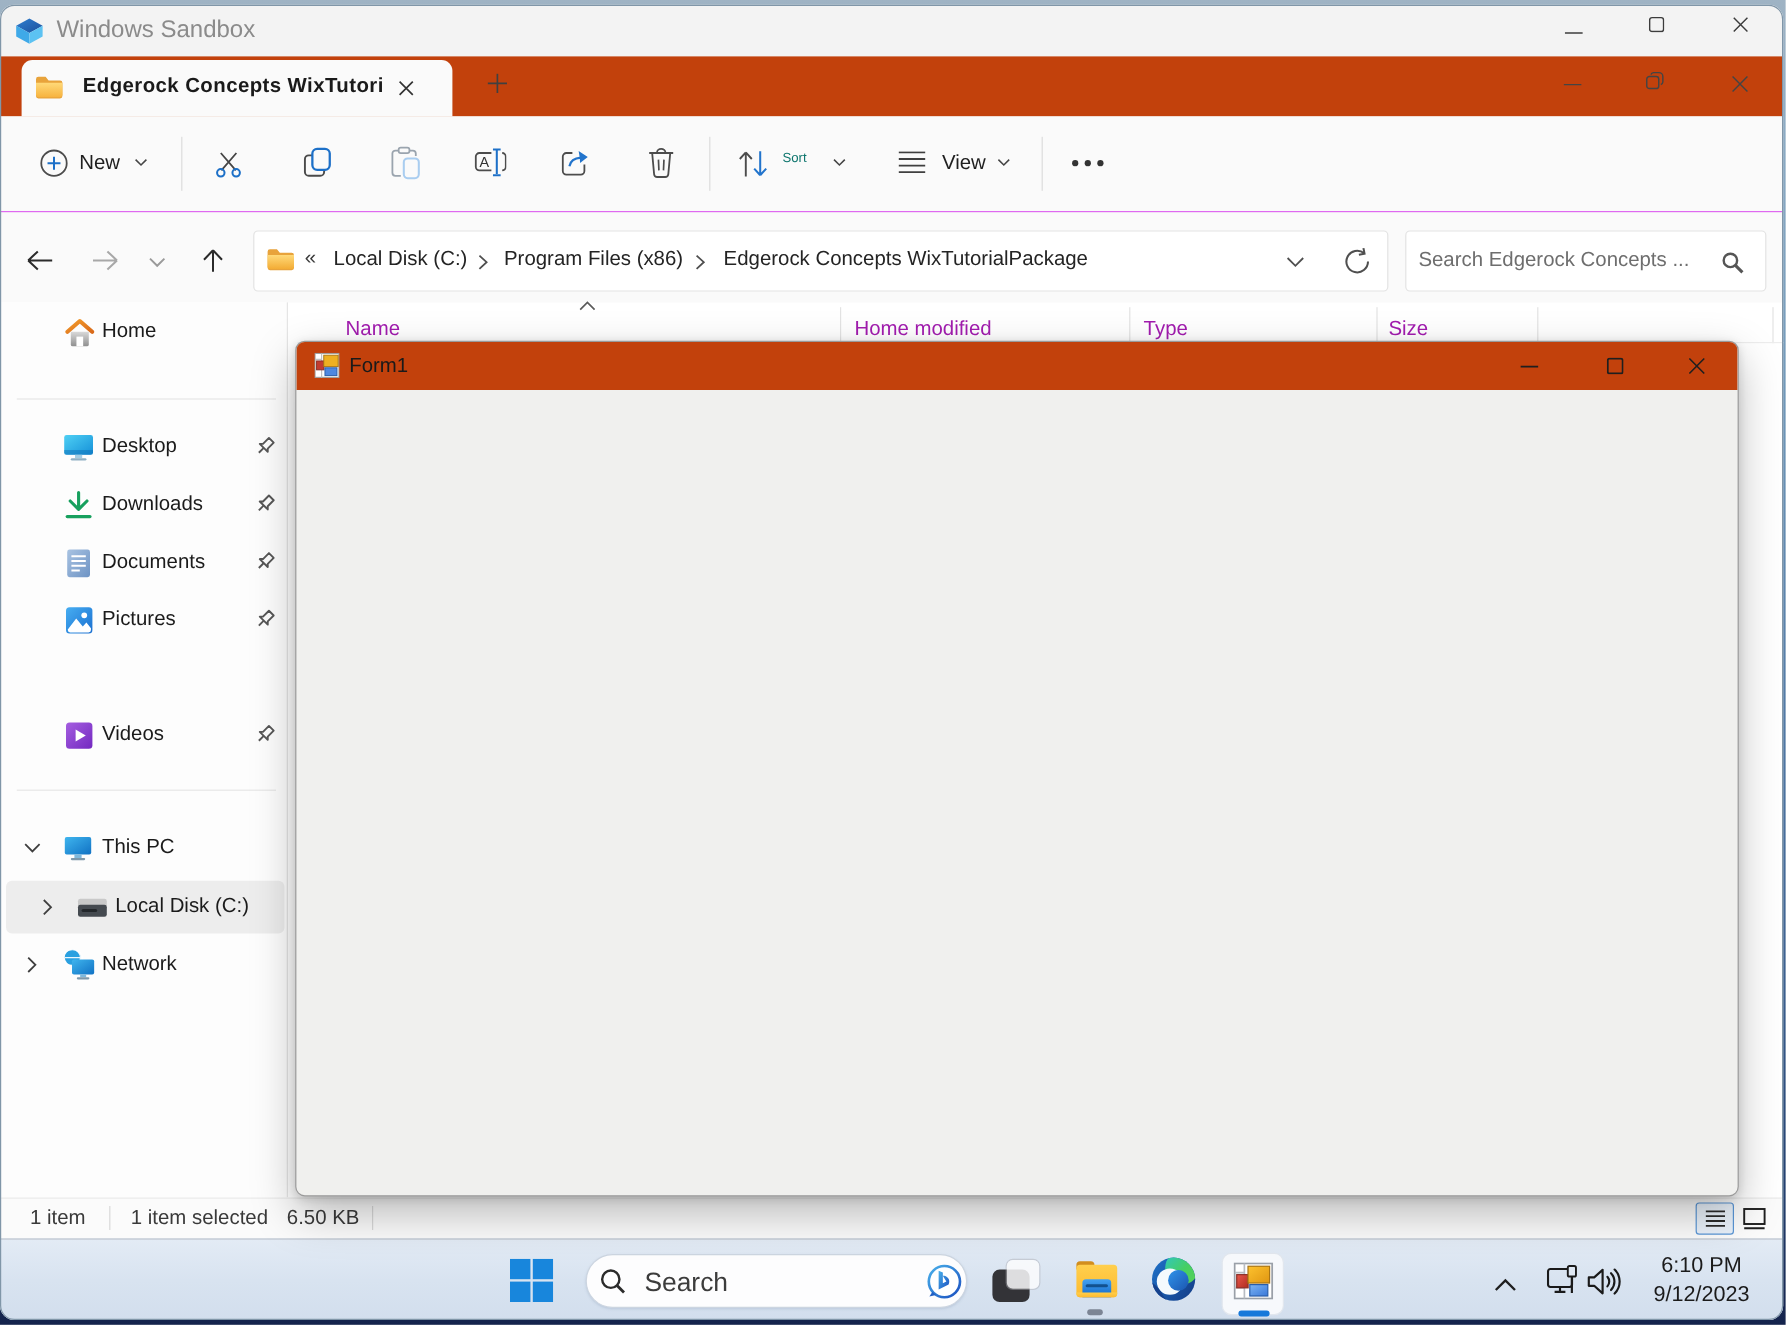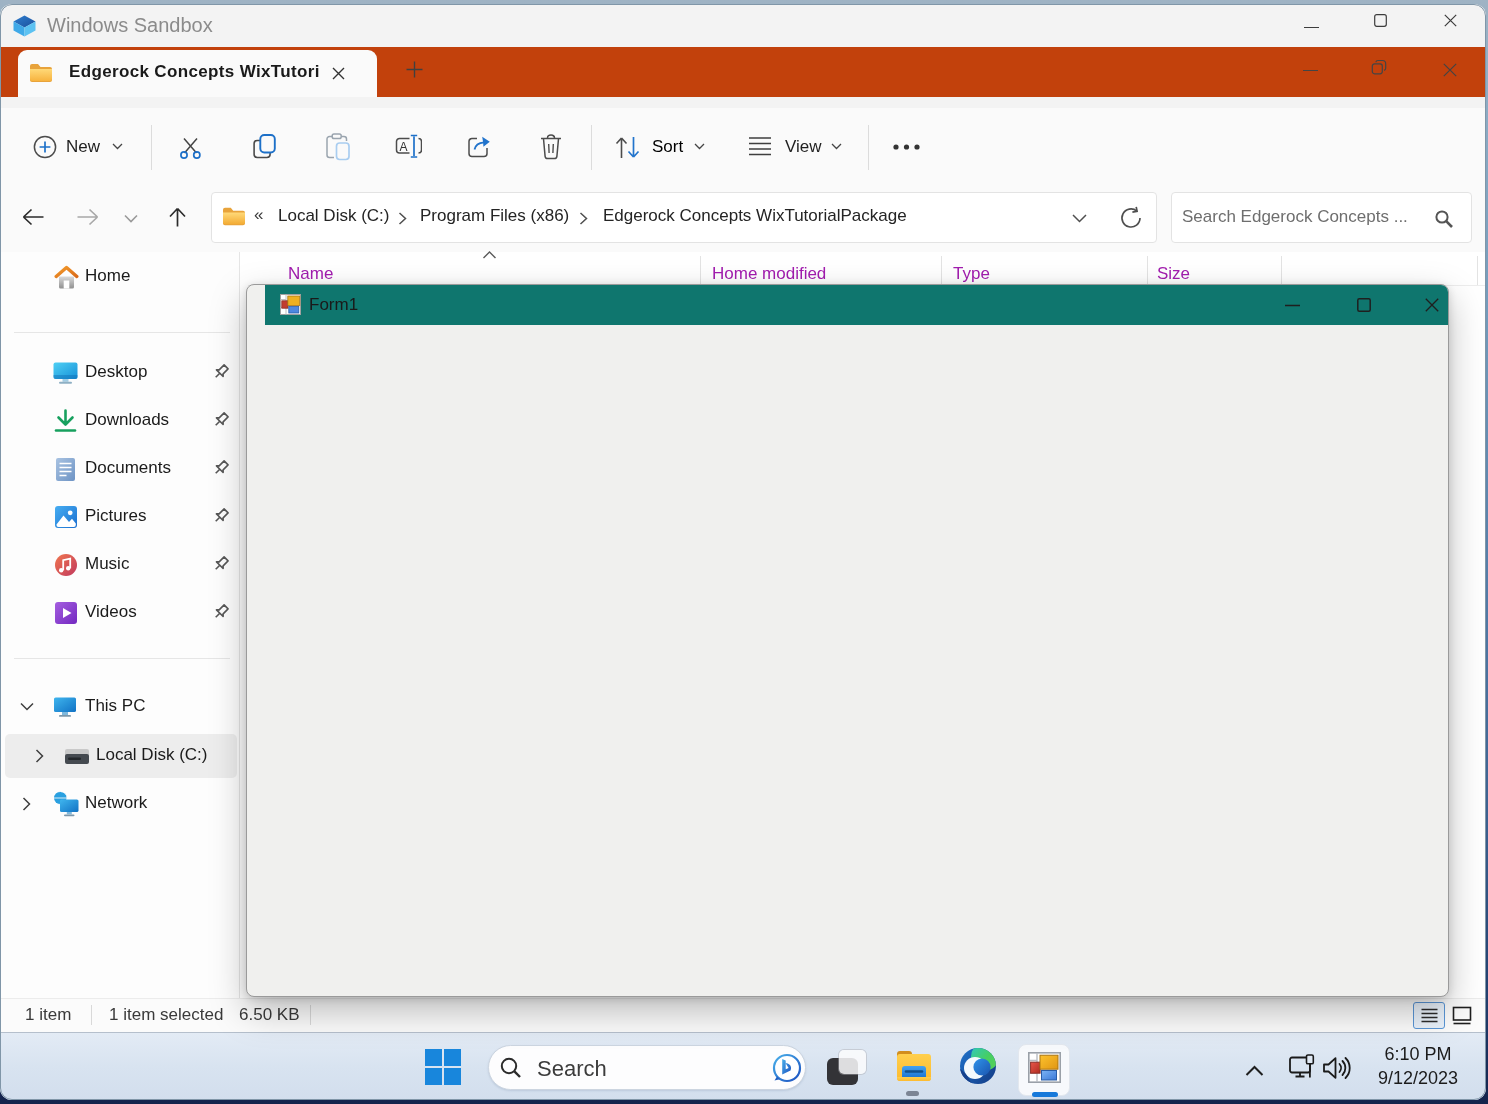--- a/index.html
+++ b/index.html
@@ -3,21 +3,21 @@
 <meta charset="utf-8">
 <style>
 html,body{margin:0;padding:0;width:1488px;height:1104px;overflow:hidden}
 body{font-family:"Liberation Sans",sans-serif;-webkit-font-smoothing:antialiased}
 .abs{position:absolute}
 #desk{position:absolute;inset:0;background:linear-gradient(180deg,#9fb3c4 0%,#8fadc5 8%,#7199ba 30%,#527aa6 55%,#3c608f 75%,#23406f 90%,#14234c 100%)}
 #sandbox{position:absolute;left:0px;top:4px;width:1486px;height:1096px;border-radius:12px;overflow:hidden;background:#f3f3f3}
 #sbline{position:absolute;left:0px;top:4px;width:1484px;height:1094px;border-radius:12px;border:1px solid #8096a8;pointer-events:none;z-index:60}
 #tabrow{position:absolute;left:0;top:43px;width:100%;height:50px;background:#c2410c}
 #tab{position:absolute;left:18px;top:3px;width:359px;height:47px;background:#fafafa;border-radius:9px 9px 0 0}
-#toolbar{position:absolute;left:0;top:104px;width:100%;height:79px;background:#fafafa;border-bottom:1px solid #d946ef}
+#toolbar{position:absolute;left:0;top:93px;width:100%;height:79px;background:#fafafa;border-bottom:1px solid #d946ef}
 #addr{position:absolute;left:0;top:173px;width:100%;height:75px;background:#fafafa}
 #bodyrow{position:absolute;left:0;top:248px;width:100%;height:746px;background:#ffffff}
 #sidebar{position:absolute;left:0;top:0;width:239px;height:746px;background:#fdfdfd;border-right:1px solid #e5e5e5}
 #statusbar{position:absolute;left:0;top:994px;width:100%;height:34px;background:#fbfbfb;border-top:1px solid #ececec}
 #taskbar{position:absolute;left:0;top:1028px;width:100%;height:68px;background:linear-gradient(180deg,#e3ebf5 0%,#d8e3f0 50%,#d2deed 100%);border-top:1px solid #b5bfcc}
 .srow{position:absolute;left:0;width:239px;height:44px;display:flex;align-items:center;font-size:17px;color:#1b1b1b}
 .crumb{font-size:17px;color:#242424}
 .hdr{position:absolute;top:12px;font-size:17px;color:#a21caf}
 .sep-v{position:absolute;width:1px;background:#dcdcdc}
 </style>
@@ -120,21 +120,21 @@
       <path d="M2 5.5 H22" stroke="#4c4c4c" stroke-width="1.5"></path>
       <path d="M8.5 5 a3.5 3 0 0 1 7 0" fill="none" stroke="#4c4c4c" stroke-width="1.5"></path>
       <path d="M4.5 5.8 l1.6 17.5 a2.6 2.6 0 0 0 2.6 2.2 h6.6 a2.6 2.6 0 0 0 2.6 -2.2 l1.6 -17.5" fill="none" stroke="#4c4c4c" stroke-width="1.5"></path>
       <path d="M9.7 11 l0.4 9 M14.3 11 l-0.4 9" stroke="#4c4c4c" stroke-width="1.4"></path>
     </svg>
     <div class="sep-v" style="left:591px;top:17px;height:45px"></div>
     <svg class="abs" style="left:614px;top:26px" width="28" height="27" viewBox="0 0 28 27">
       <path d="M7.5 24 V4 M7.5 4 L2.5 9.5 M7.5 4 L12.5 9.5" fill="none" stroke="#4c4c4c" stroke-width="1.6"></path>
       <path d="M19.5 3 V23 M19.5 23 L14.5 17.5 M19.5 23 L24.5 17.5" fill="none" stroke="#2274cc" stroke-width="1.7"></path>
     </svg>
-    <div class="abs" style="left:652px;top:29px;font-size:17px;color:#000000">Sort</div>
+    <div class="abs" style="left:652px;top:29px;font-size:11px;color:#0f766e">Sort</div>
     <svg class="abs" style="left:694px;top:35px" width="11" height="7" viewBox="0 0 11 7">
           <path d="M1 1 L5.5 5.5 L10 1" fill="none" stroke="#454545" stroke-width="1.3"></path>
         </svg>
     <svg class="abs" style="left:748px;top:29px" width="24" height="20" viewBox="0 0 24 20">
           <path d="M1 2.5 H23 M1 8 H23 M1 13.5 H23 M1 19 H23" stroke="#3f3f3f" stroke-width="1.5" transform="translate(0,-1.5)"></path>
         </svg>
     <div class="abs" style="left:785px;top:29px;font-size:17px;color:#1f1f1f">View</div>
     <svg class="abs" style="left:831px;top:35px" width="11" height="7" viewBox="0 0 11 7">
           <path d="M1 1 L5.5 5.5 L10 1" fill="none" stroke="#454545" stroke-width="1.3"></path>
         </svg>
@@ -275,41 +275,20 @@
               <circle cx="16.2" cy="7.8" r="2.4" fill="#fff"></circle>
               <path d="M2.5 19.5 L9.5 10.5 L15 17 L18 13.8 L21.8 18.5 V20 a2 2 0 0 1 -2 2 H4.5 a2 2 0 0 1 -2 -2z" fill="#fff"></path>
               <defs>
                 <linearGradient id="picg" x1="0" y1="0" x2="1" y2="1">
                   <stop offset="0" stop-color="#47aef2"></stop>
                   <stop offset="1" stop-color="#1a6fd0"></stop>
                 </linearGradient>
               </defs>
             </svg>
         <div class="abs" style="left:85px;top:11px">Pictures</div>
-        <svg class="abs" style="left:212px;top:12px" width="18" height="18" viewBox="0 0 18 18">
-              <g transform="rotate(45 9 9)">
-                <path d="M6.2 1.8 h5.6 v7 l1.9 1.9 h-9.4 l1.9 -1.9z" fill="none" stroke="#575757" stroke-width="1.6" stroke-linejoin="round"></path>
-                <path d="M9 10.7 V16.5" stroke="#575757" stroke-width="1.6"></path>
-              </g>
-            </svg>
-      </div>
-      <div class="srow" style="top:291px">
-        <svg class="abs" style="left:54px;top:10px" width="24" height="24" viewBox="0 0 24 24">
-              <circle cx="12" cy="12" r="11" fill="url(#musg)"></circle>
-              <path d="M9.2 17.2 V7.2 l7 -1.6 v9.6" fill="none" stroke="#fff" stroke-width="1.8"></path>
-              <circle cx="7.2" cy="17.2" r="2.2" fill="#fff"></circle>
-              <circle cx="14.2" cy="15.2" r="2.2" fill="#fff"></circle>
-              <defs>
-                <linearGradient id="musg" x1="0" y1="0" x2="1" y2="1">
-                  <stop offset="0" stop-color="#f0764f"></stop>
-                  <stop offset="1" stop-color="#c13a5e"></stop>
-                </linearGradient>
-              </defs>
-            </svg>
-        <div class="abs" style="left:85px;top:11px">Music</div>
         <svg class="abs" style="left:212px;top:12px" width="18" height="18" viewBox="0 0 18 18">
               <g transform="rotate(45 9 9)">
                 <path d="M6.2 1.8 h5.6 v7 l1.9 1.9 h-9.4 l1.9 -1.9z" fill="none" stroke="#575757" stroke-width="1.6" stroke-linejoin="round"></path>
                 <path d="M9 10.7 V16.5" stroke="#575757" stroke-width="1.6"></path>
               </g>
             </svg>
       </div>
       <div class="srow" style="top:339px">
         <svg class="abs" style="left:54px;top:10px" width="24" height="24" viewBox="0 0 24 24">
               <rect x="1" y="1" width="22" height="22" rx="3" fill="url(#vidg)"></rect>
@@ -519,21 +498,21 @@
       <path d="M2 9.5 h4.5 L13.5 3.2 v19.6 L6.5 16.5 H2 z" fill="none" stroke="#1a1a1a" stroke-width="1.8" stroke-linejoin="round"></path>
       <path d="M17.5 9 a6 6 0 0 1 0 8" fill="none" stroke="#1a1a1a" stroke-width="1.8" stroke-linecap="round"></path>
       <path d="M20.5 6 a10 10 0 0 1 0 14" fill="none" stroke="#1a1a1a" stroke-width="1.8" stroke-linecap="round"></path>
       <path d="M23.5 3 a14 14 0 0 1 0 20" fill="none" stroke="#1a1a1a" stroke-width="1.8" stroke-linecap="round"></path>
     </svg>
     <div class="abs" style="right:28px;top:9px;font-size:18px;color:#1b1b1b;text-align:center;line-height:24px">6:10&nbsp;PM<br>9/12/2023</div>
   </div>
 </div>
 
 <div class="abs" style="left:246px;top:284px;width:1203px;height:713px;background:#f0f0ee;border:1px solid #9a9a9a;border-radius:8px;box-sizing:border-box;box-shadow:0 14px 36px rgba(0,0,0,0.26),0 2px 8px rgba(0,0,0,0.14);z-index:40;overflow:hidden">
-  <div style="position:absolute;left:18px;top:0;width:100%;height:40px;background:#0f766e">
+  <div style="position:absolute;left:0;top:0;width:100%;height:40px;background:#c2410c">
     <svg class="abs" style="left:15px;top:9px" width="21" height="21" viewBox="0 0 21 21">
       <rect x="0.5" y="0.5" width="20" height="20" fill="#fff" stroke="#a0a0a0" stroke-width="1"></rect>
       <path d="M6 0.5 V20.5 M0.5 5.5 H6 M0.5 13.5 H6" stroke="#c0c0c0" stroke-width="1"></path>
       <rect x="1.8" y="6.8" width="6.2" height="7.4" fill="#c23c30" stroke="#8c2f28" stroke-width="0.8"></rect>
       <rect x="7.8" y="2" width="12" height="9.5" fill="#eeb021" stroke="#a87414" stroke-width="0.8"></rect>
       <rect x="8.8" y="12.5" width="10" height="6.5" fill="#4e88e0" stroke="#2a5ea8" stroke-width="0.8"></rect>
     </svg>
     <div class="abs" style="left:44px;top:10px;font-size:17px;color:#1a1a1a">Form1</div>
     <svg class="abs" style="left:1020px;top:19px" width="15" height="3" viewBox="0 0 15 3">
           <line x1="0" y1="1.5" x2="15" y2="1.5" stroke="#1f1f1f" stroke-width="1.6"></line>

